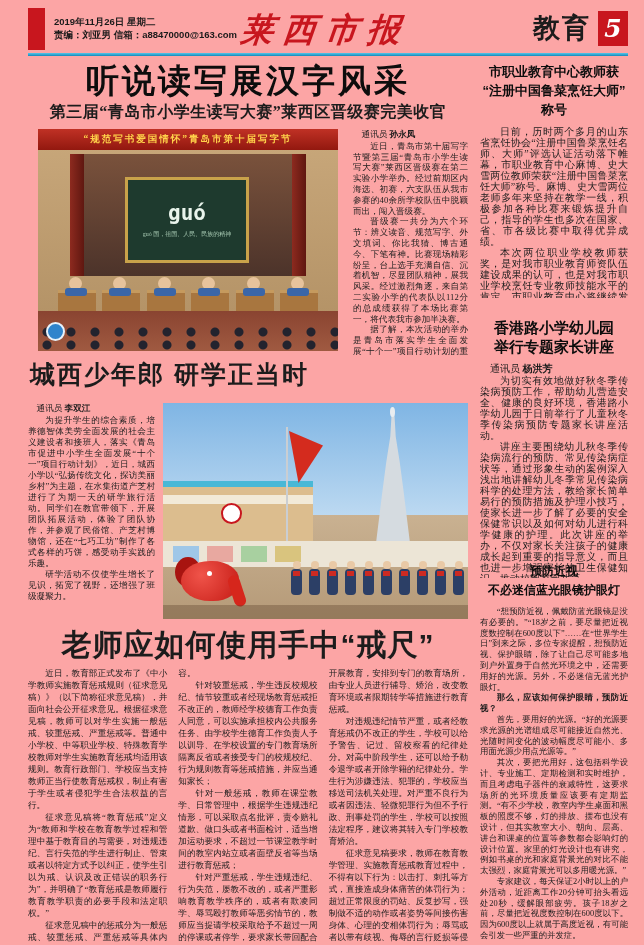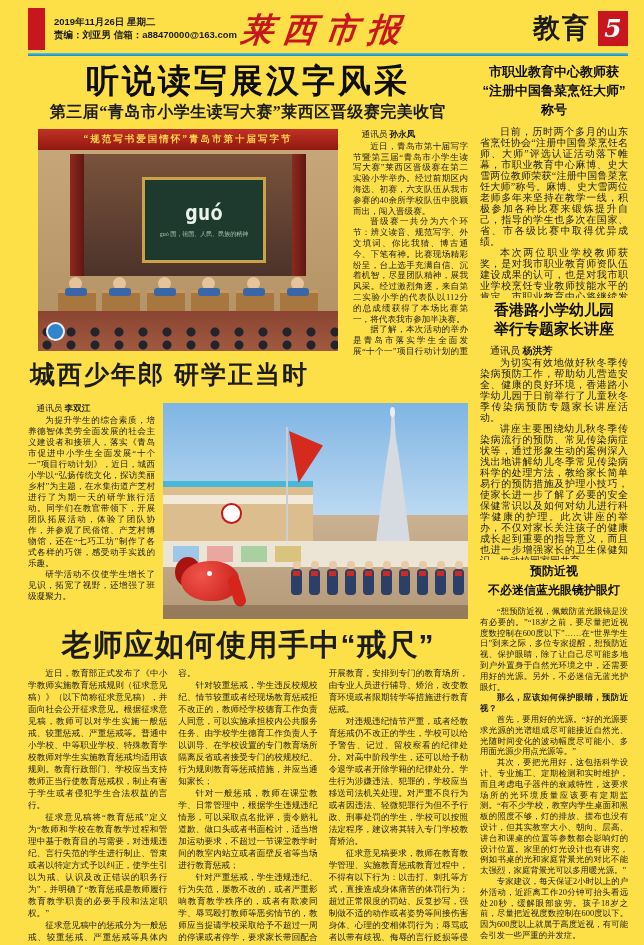--- a/index.html
+++ b/index.html
@@ -1,16 +1,16 @@
 <!DOCTYPE html>
 <html><head>
 <meta charset="utf-8">
 <style>
   html,body{margin:0;padding:0;background:#9a9a9a;}
-  .sheet{position:relative;width:644px;height:945px;margin:0 auto;background:#fde047;overflow:hidden;
+  .sheet{position:relative;width:644px;height:945px;margin:0 auto;background:#fca5a5;overflow:hidden;
          font-family:"Liberation Serif","DejaVu Serif",serif;color:#1c1c1c;}
   
   .red-block{position:absolute;left:28px;top:8px;width:17px;height:42px;background:#c8161e;}
   .dateline{position:absolute;left:54px;top:15px;font-family:"Liberation Sans","DejaVu Sans",sans-serif;
             font-size:9.5px;font-weight:bold;line-height:13px;color:#1a1a1a;}
   .masthead{position:absolute;left:210px;width:230px;top:8px;text-align:center;color:#c8161e;
             font-family:"DejaVu Serif",serif;font-weight:bold;font-style:italic;font-size:33px;
             letter-spacing:9px;transform:skewX(-6deg);}
   .section-group{position:absolute;right:16px;top:10px;display:flex;align-items:center;gap:7px;}
   .section-label{font-family:"Liberation Sans",sans-serif;font-weight:900;font-size:27px;letter-spacing:2px;}
@@ -33,41 +33,41 @@
   .a2-row{position:absolute;top:341px;left:0;right:0;height:216px;display:flex;gap:8px;}
   .a2-text{width:127px;flex:none;font-size:8.6px;line-height:11px;}
   .a3-head{position:absolute;top:563px;left:0;right:0;margin:0;text-align:center;
            font-family:"Liberation Sans",sans-serif;font-weight:900;font-size:30px;letter-spacing:1px;}
   .a3-body{position:absolute;top:605px;left:0;right:0;height:278px;column-count:3;column-gap:11px;
            column-fill:auto;font-size:8.6px;line-height:12px;}
   
   .sidebar{position:absolute;left:480px;top:62px;width:148px;height:883px;}
   .sb-sec{position:absolute;left:0;right:0;overflow:hidden;}
   .sb-a{top:0;height:236px;}
-  .sb-b{top:238px;height:260px;}
+  .sb-b{top:256px;height:260px;}
   .sb-c{top:500px;height:383px;}
   .sb-title{margin:0 0 7px;text-align:center;font-family:"Liberation Sans",sans-serif;
             font-weight:900;color:#0d0d0d;}
   .sb-title div{font-size:13px;line-height:19px;letter-spacing:0px;}
   .sb-b .sb-title div{font-size:15px;}
   .sb-c .sb-title div{font-size:12px;}
   .sb-body{font-size:10px;line-height:11px;}
   .sb-c .sb-body{font-size:8.4px;line-height:10.8px;}
   p.subhead{font-weight:bold;}
   
   .photo1{flex:none;width:300px;height:222px;position:relative;overflow:hidden;
           background:linear-gradient(#c9a87b,#b08f63);}
   .p1-banner{position:absolute;left:0;right:0;top:0;height:21px;background:linear-gradient(#c03125,#92180f);
              color:#ffd24a;font-size:9.5px;font-weight:bold;display:flex;align-items:center;
              justify-content:center;white-space:nowrap;letter-spacing:2px;}
   .p1-stage{position:absolute;left:32px;right:32px;top:25px;height:122px;
             background:linear-gradient(#7a523c,#4c332a);}
   .p1-swag{position:absolute;left:32px;right:32px;top:25px;height:12px;
            background:repeating-linear-gradient(90deg,#b3362a 0 22px,#d8a43c 22px 26px);}
-  .p1-board{position:absolute;left:104px;width:118px;top:48px;height:80px;background:#1e3a2e;
+  .p1-board{position:absolute;left:87px;width:118px;top:48px;height:80px;background:#1e3a2e;
             border:3px solid #c9a24a;display:flex;flex-direction:column;align-items:center;justify-content:center;}
   .p1-pinyin{color:#e9f4ec;font-family:"DejaVu Sans Mono",monospace;font-size:21px;font-weight:bold;}
   .p1-board-sub{color:#a9cbb4;font-size:6px;white-space:nowrap;overflow:hidden;max-width:108px;margin-top:5px;}
   .p1-curtain{position:absolute;top:25px;width:14px;height:122px;background:linear-gradient(90deg,#8d2a1f,#5f1710);}
   .p1-curtain.left{left:32px;} .p1-curtain.right{right:32px;}
   .p1-desks{position:absolute;left:20px;right:20px;top:150px;height:34px;display:flex;justify-content:space-between;}
   .p1-desk{position:relative;width:38px;height:20px;align-self:flex-end;background:#a8763f;border-top:3px solid #c59a5e;}
   .p1-desk::before{content:"";position:absolute;left:11px;top:-16px;width:13px;height:13px;border-radius:50%;background:#e7c39c;}
   .p1-desk::after{content:"";position:absolute;left:7px;top:-5px;width:22px;height:8px;border-radius:3px;background:#3a66a8;}
   .p1-floor{position:absolute;left:0;right:0;bottom:0;height:40px;background:linear-gradient(#8a4431,#a05a41);}

